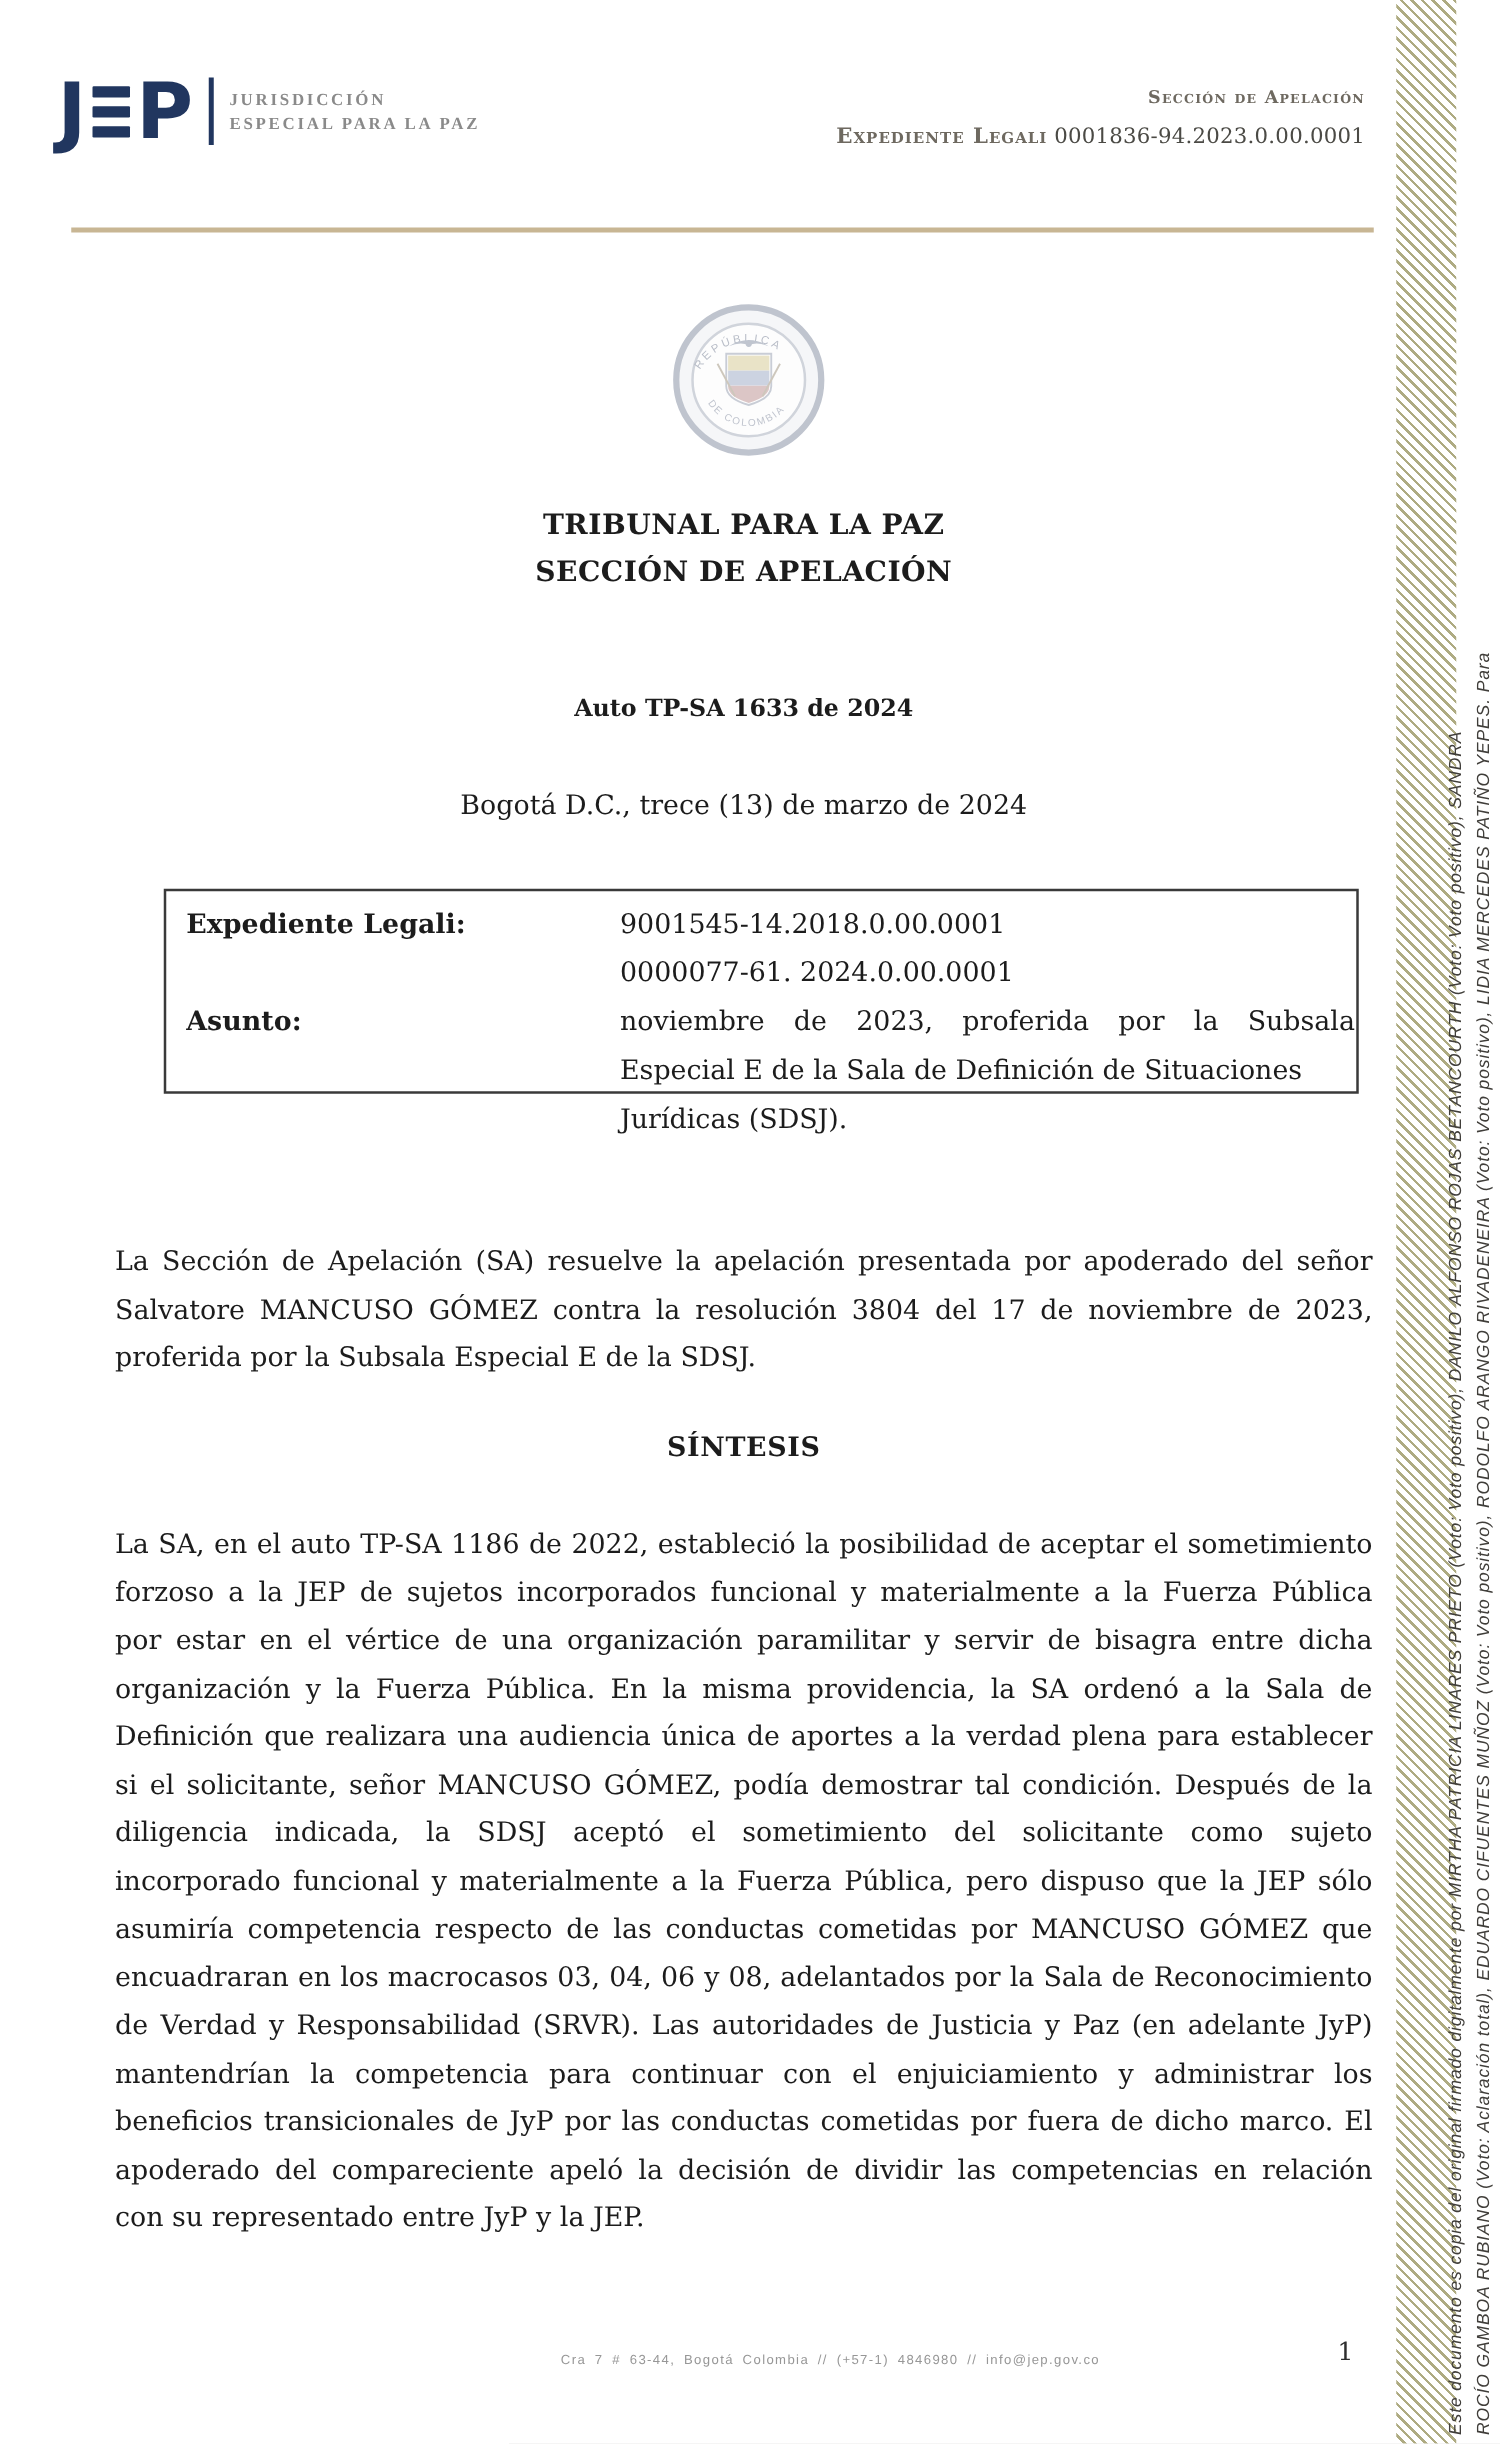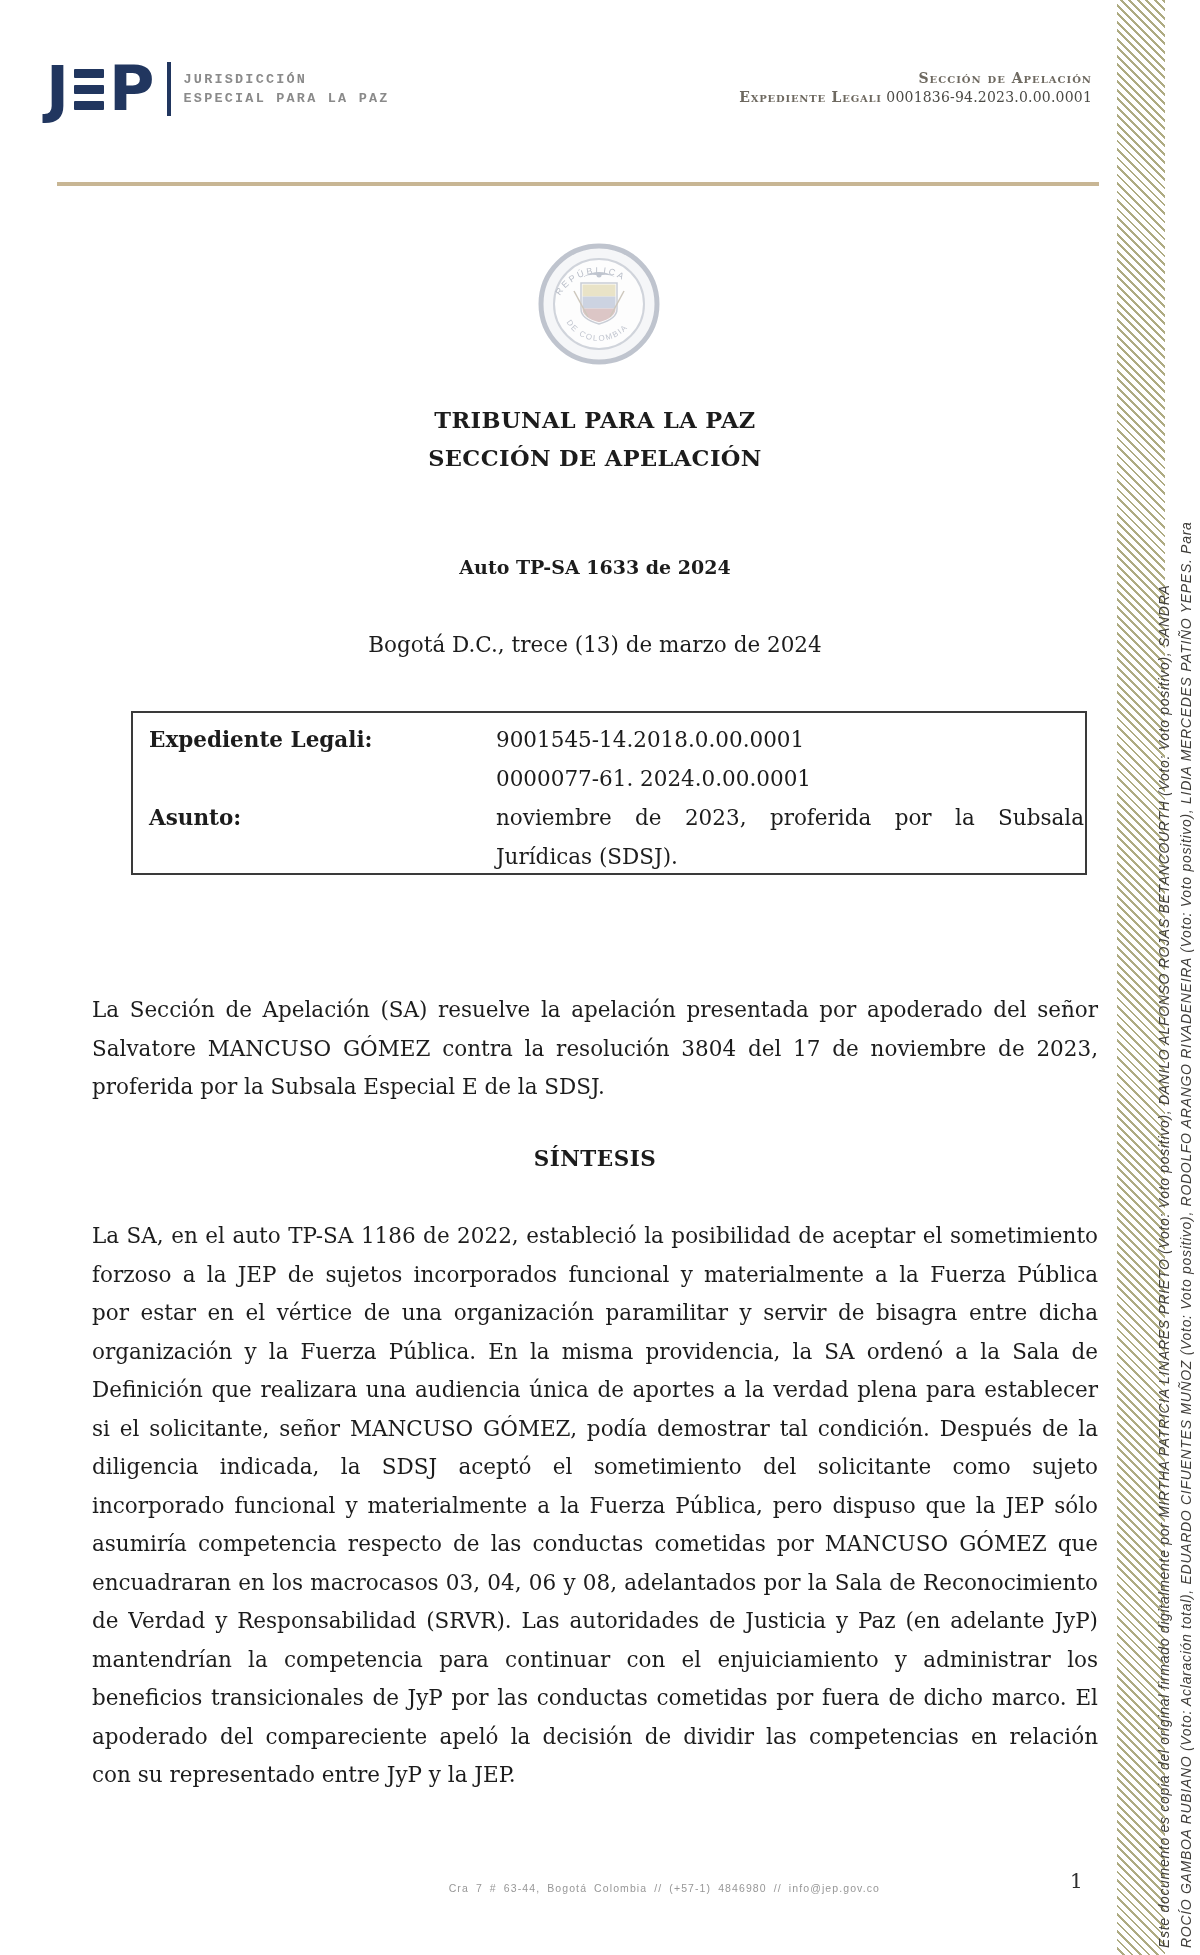--- a/index.html
+++ b/index.html
@@ -9,27 +9,27 @@
   }
 
   
   .logo{position:absolute;left:46px;top:58px;display:flex;align-items:center;}
   .jep-word{display:flex;align-items:center;color:var(--brand-navy,#21365f);
     font-family:"DejaVu Sans",sans-serif;font-weight:bold;font-size:62px;line-height:1;}
   .jep-letter{letter-spacing:0;}
   .jep-e{display:flex;flex-direction:column;justify-content:center;gap:7px;margin:0 5px;}
   .jep-e i{display:block;width:30px;height:9px;background:var(--brand-navy,#21365f);border-radius:1px;}
   .logo-divider{width:4px;height:54px;background:var(--brand-navy,#21365f);margin:0 13px 0 12px;}
-  .logo-name{font-family:Liberation Mono, monospace;font-weight:bold;font-size:13.5px;
+  .logo-name{font-family:Liberation Serif, serif;font-weight:bold;font-size:13.5px;
     letter-spacing:2.2px;color:var(--logo-gray,#8a8a8a);line-height:19px;}
 
   .hdr-right{position:absolute;right:108px;top:70px;text-align:right;
     color:var(--header-small-caps,#6e6960);}
   .hdr-right .sec{font-variant:small-caps;font-weight:600;font-size:14px;letter-spacing:1px;}
-  .hdr-right .exp{margin-top:3px;font-size:14px;}
+  .hdr-right .exp{margin-top:13px;font-size:17px;}
   .hdr-right .exp .lbl{font-variant:small-caps;font-weight:600;letter-spacing:0.8px;}
   .hdr-right .exp .num{color:#4b4a45;letter-spacing:0.2px;}
 
   .rule{position:absolute;left:57px;top:182px;width:1042px;height:4px;
     background:var(--rule-tan,#c8b694);}
 
   
   .seal{position:absolute;left:538px;top:243px;width:122px;height:122px;
     opacity:0.62;filter:blur(0.3px);}
 
@@ -142,20 +142,21 @@
   <div class="centered auto-line">Auto TP-SA 1633 de 2024</div>
   <div class="centered date-line">Bogotá D.C., trece (13) de marzo de 2024</div>
 
   <div class="case-box">
     <div class="case-label l1">Expediente Legali:</div>
     <div class="case-label l2">Asunto:</div>
     <div class="case-values">
       <div class="cline">9001545-14.2018.0.00.0001</div>
       <div class="cline">0000077-61. 2024.0.00.0001</div>
       <div class="cline just">noviembre de 2023, proferida por la Subsala</div>
+      <div class="cline">Especial E de la Sala de Definición de Situaciones</div>
       <div class="cline">Jurídicas (SDSJ).</div>
     </div>
   </div>
 
   <div class="para intro">
     <div class="bline just">La Sección de Apelación (SA) resuelve la apelación presentada por apoderado del señor</div>
     <div class="bline just">Salvatore MANCUSO GÓMEZ contra la resolución 3804 del 17 de noviembre de 2023,</div>
     <div class="bline">proferida por la Subsala Especial E de la SDSJ.</div>
   </div>
 

